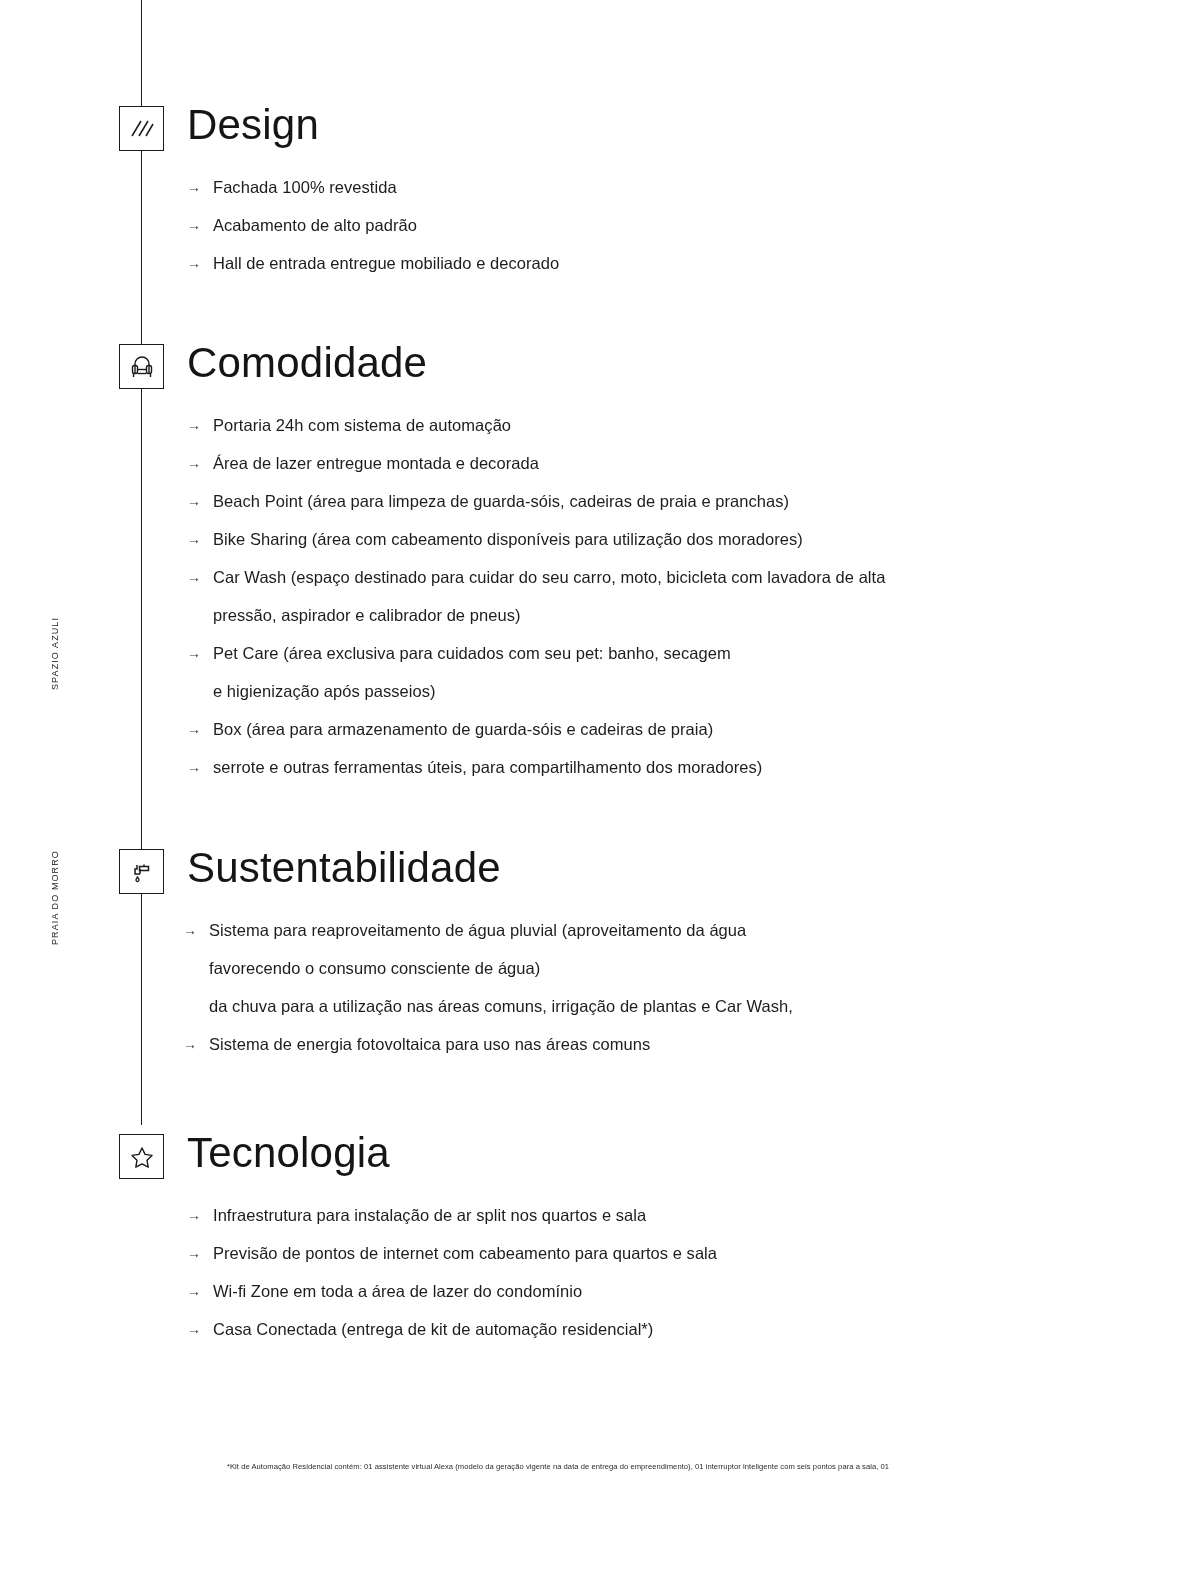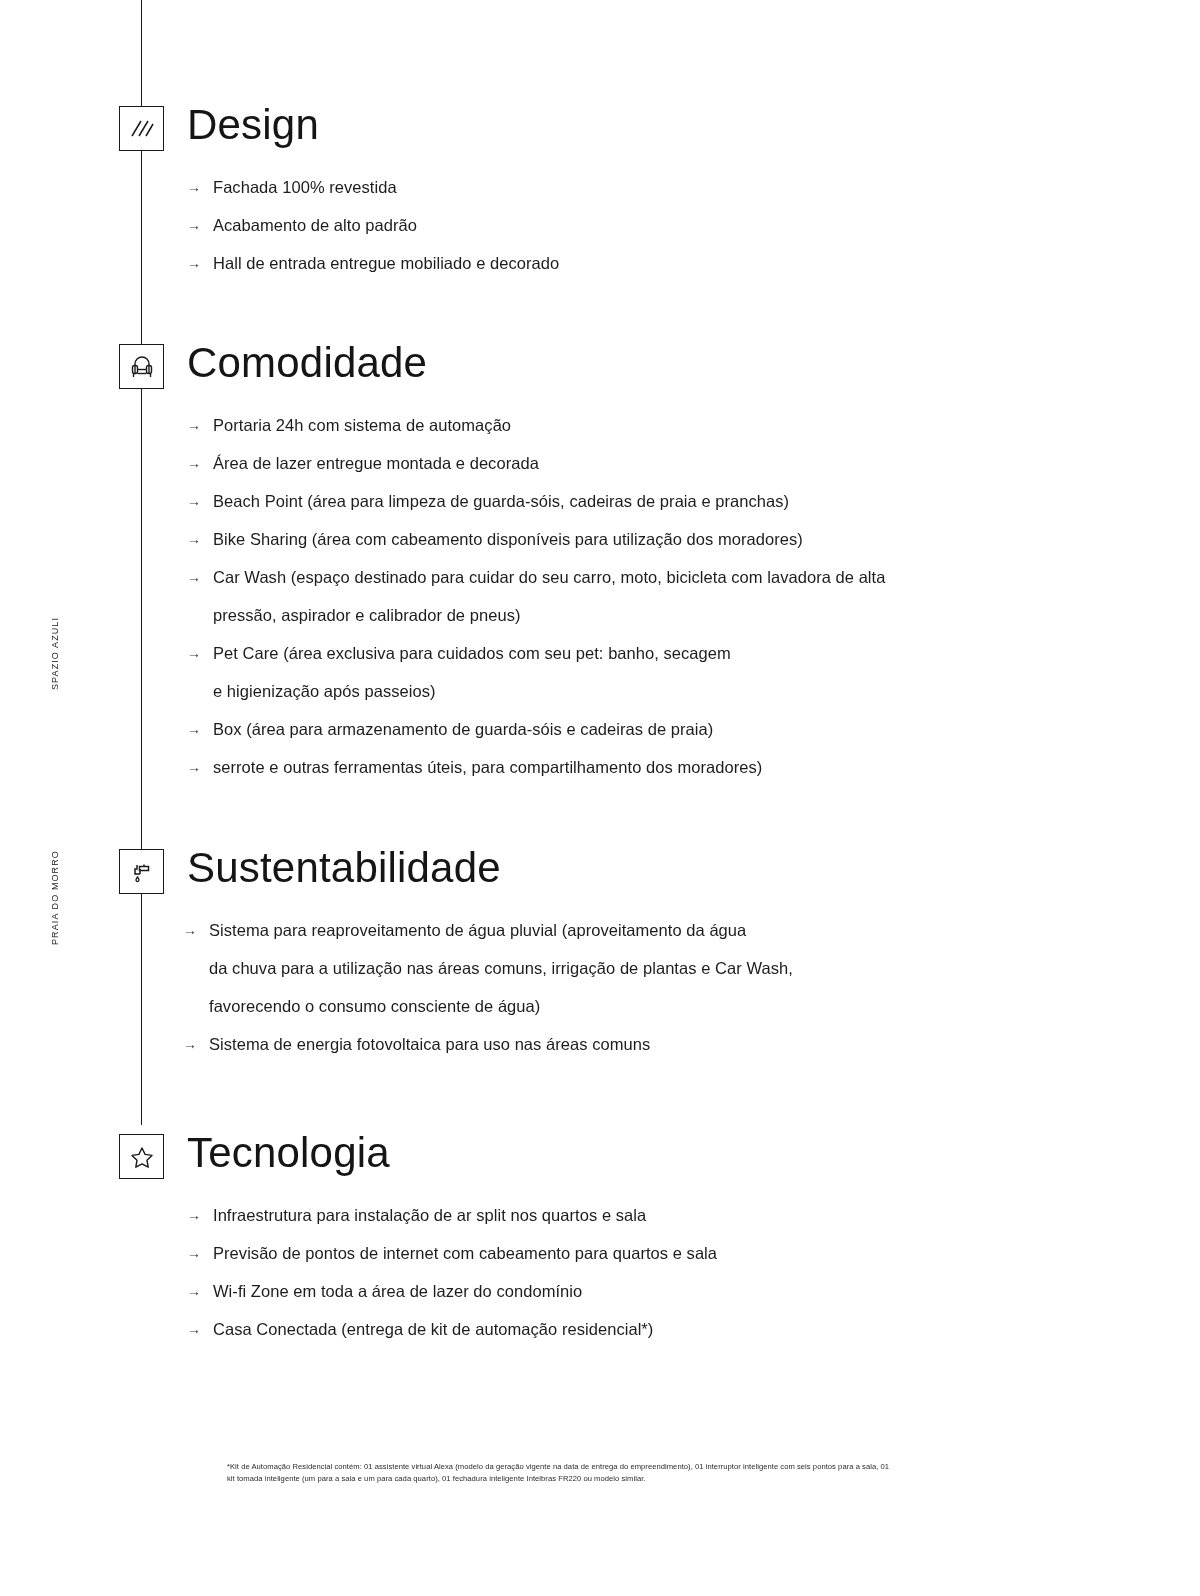--- a/index.html
+++ b/index.html
@@ -236,22 +236,22 @@
         <rect x="11.5" y="8.5" width="9" height="4" fill="none" stroke="#1a1a1a" stroke-width="1.5"></rect>
         <line x1="16" y1="6.5" x2="16" y2="8.5" stroke="#1a1a1a" stroke-width="1.5"></line>
         <path d="M9.5 19 C9.5 19 11 21 11 22 A1.5 1.5 0 0 1 8 22 C8 21 9.5 19 9.5 19 Z" fill="none" stroke="#1a1a1a" stroke-width="1.3"></path>
       </svg>
     </div>
     <h2 class="sec-title">Sustentabilidade</h2>
     <ul class="bullets indent-less">
       <li class="bullet">
         <span class="arrow">→</span>
         <span>Sistema para reaproveitamento de água pluvial (aproveitamento da água</span>
+        <span class="cont">favorecendo o consumo consciente de água)</span>
         <span class="cont">da chuva para a utilização nas áreas comuns, irrigação de plantas e Car Wash,</span>
-        <span class="cont">favorecendo o consumo consciente de água)</span>
       </li>
       <li class="bullet">
         <span class="arrow">→</span>
         <span>Sistema de energia fotovoltaica para uso nas áreas comuns</span>
       </li>
     </ul>
   </section>
 
   <section class="section s-tecno">
     <div class="icon-box">
@@ -277,14 +277,13 @@
         <span class="arrow">→</span>
         <span>Casa Conectada (entrega de kit de automação residencial*)</span>
       </li>
     </ul>
   </section>
 
 </div>
 
 <div class="footnote">
   <p>*Kit de Automação Residencial contém: 01 assistente virtual Alexa (modelo da geração vigente na data de entrega do empreendimento), 01 interruptor inteligente com seis pontos para a sala, 01</p>
-  <p>kit tomada inteligente (um para a sala e um para cada quarto), 01 fechadura inteligente Intelbras FR220 ou modelo similar.</p>
 </div>
 
 </body></html>

